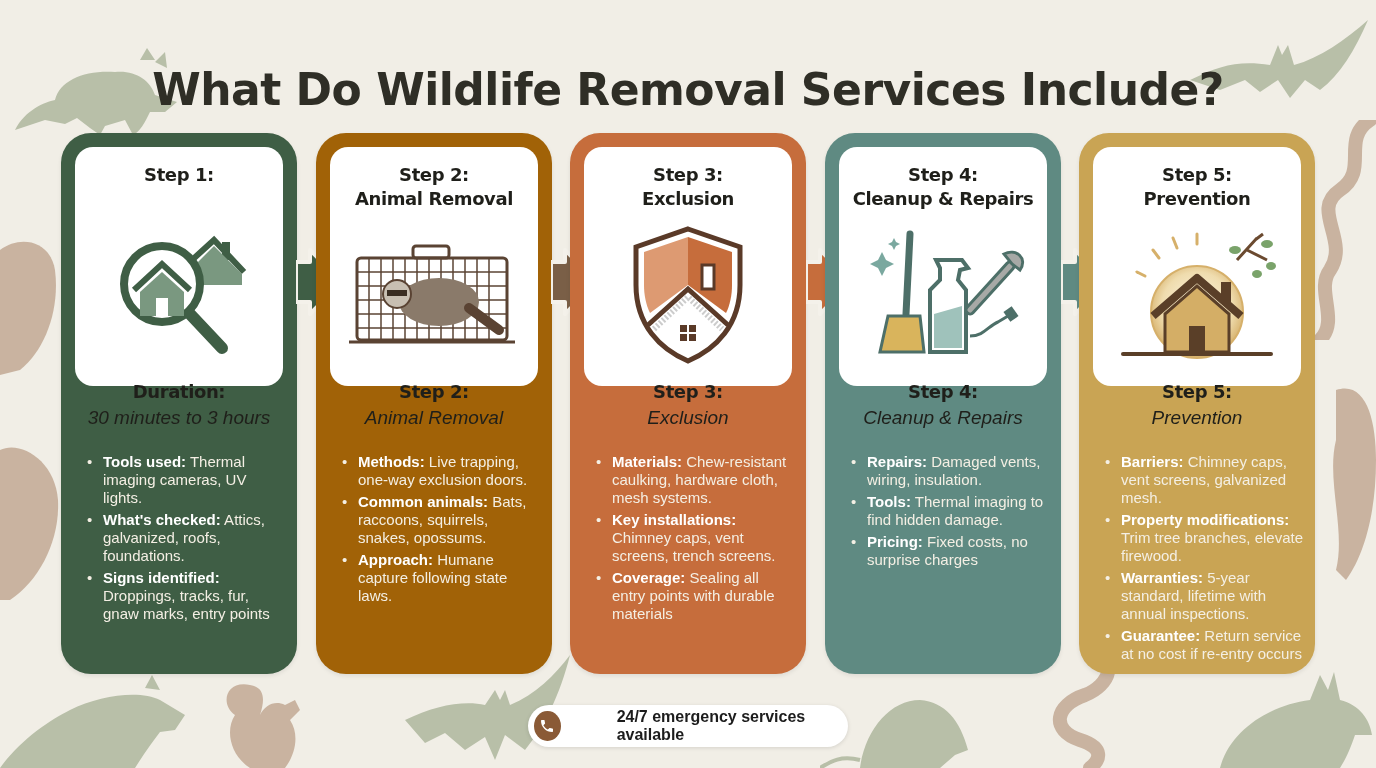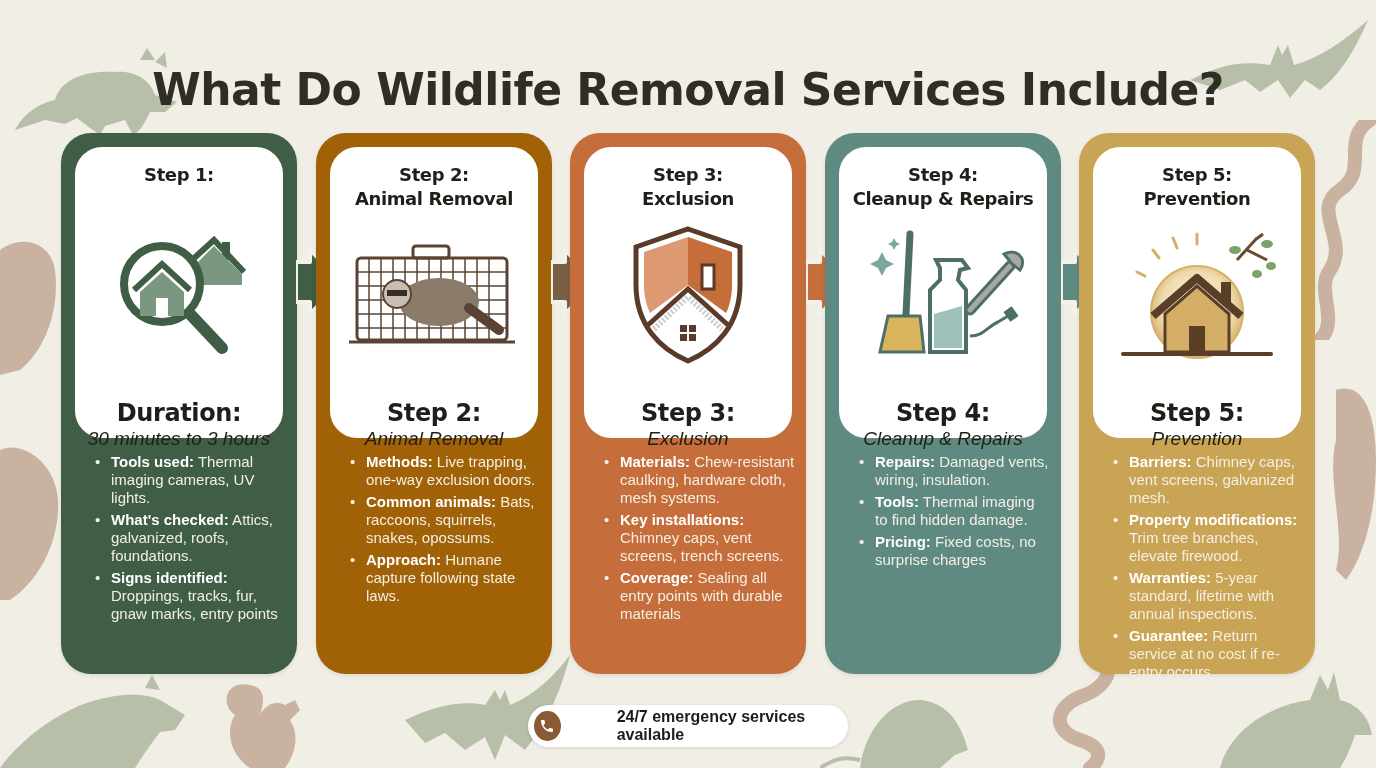--- a/index.html
+++ b/index.html
@@ -13,36 +13,36 @@
   .title {
     position: absolute; left: 0; top: 40px; width: 1376px; text-align: center;
     font-family: "DejaVu Sans", sans-serif; font-weight: bold;
     font-size: 44px; color: #2f2e26; letter-spacing: -0.5px; margin-top: 24px;
   }
   .card {
     position: absolute; top: 133px; width: 236px; height: 541px;
     border-radius: 30px; box-shadow: 0 2px 4px rgba(0,0,0,0.08);
   }
   .card-inner {
-    position: absolute; left: 14px; top: 14px; right: 14px; height: 291px;
-    background: #ffffff; border-radius: 27px; text-align: center;
+    position: absolute; left: 14px; top: 14px; right: 14px; height: 239px;
+    background: #ffffff; border-radius: 18px; text-align: center;
   }
   .card-title {
     margin-top: 16px; font-family: "DejaVu Sans", sans-serif; font-weight: bold;
     font-size: 18px; line-height: 24px; color: #1f1f1a; letter-spacing: -0.4px;
   }
   .card-icon { position: absolute; left: 0; right: 0; top: 78px; height: 140px; display: flex; justify-content: center; align-items: center; }
   .card-sub {
     position: absolute; left: 0; right: 0; top: 232px;
     font-size: 19px; line-height: 26px; color: #1f1f1a;
   }
-  .card-sub .sub-bold { font-family: "DejaVu Sans", sans-serif; font-weight: bold; font-size: 24px; letter-spacing: -0.4px; display: block; margin-top: 21px; }
+  .card-sub .sub-bold { font-family: "DejaVu Sans", sans-serif; font-weight: bold; font-size: 18px; letter-spacing: -0.4px; display: block; }
   .card-sub .sub-reg { display: block; font-size: 19px; font-style: italic; }
   .bullets {
-    position: absolute; left: 28px; right: 10px; top: 320px;
+    position: absolute; left: 20px; right: 10px; top: 320px;
     list-style: none; color: #f4efe4; font-size: 15px; line-height: 18px;
   }
   .bullets li { position: relative; padding-left: 22px; margin-bottom: 4px; }
   .bullets li::before { content: "•"; position: absolute; left: 6px; top: 0; }
   .bullets b { font-weight: bold; color: #ffffff; }
   .arrow { position: absolute; top: 246px; width: 48px; height: 72px; }
   .badge {
     position: absolute; left: 528px; top: 705px; width: 320px; height: 42px;
     background: #ffffff; border-radius: 21px; box-shadow: 0 1px 4px rgba(0,0,0,0.12);
     display: flex; align-items: center; gap: 44px;

